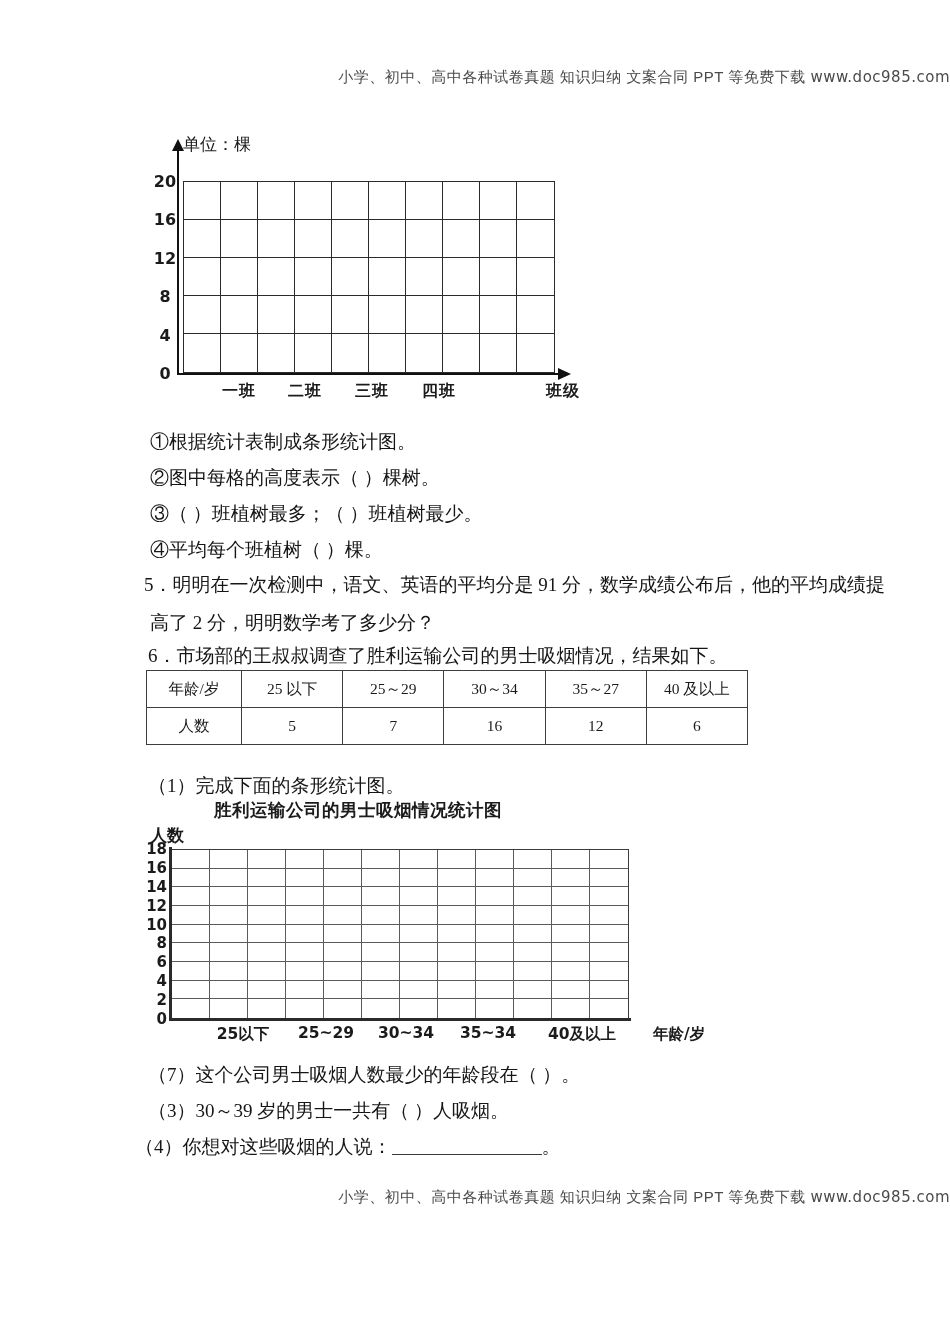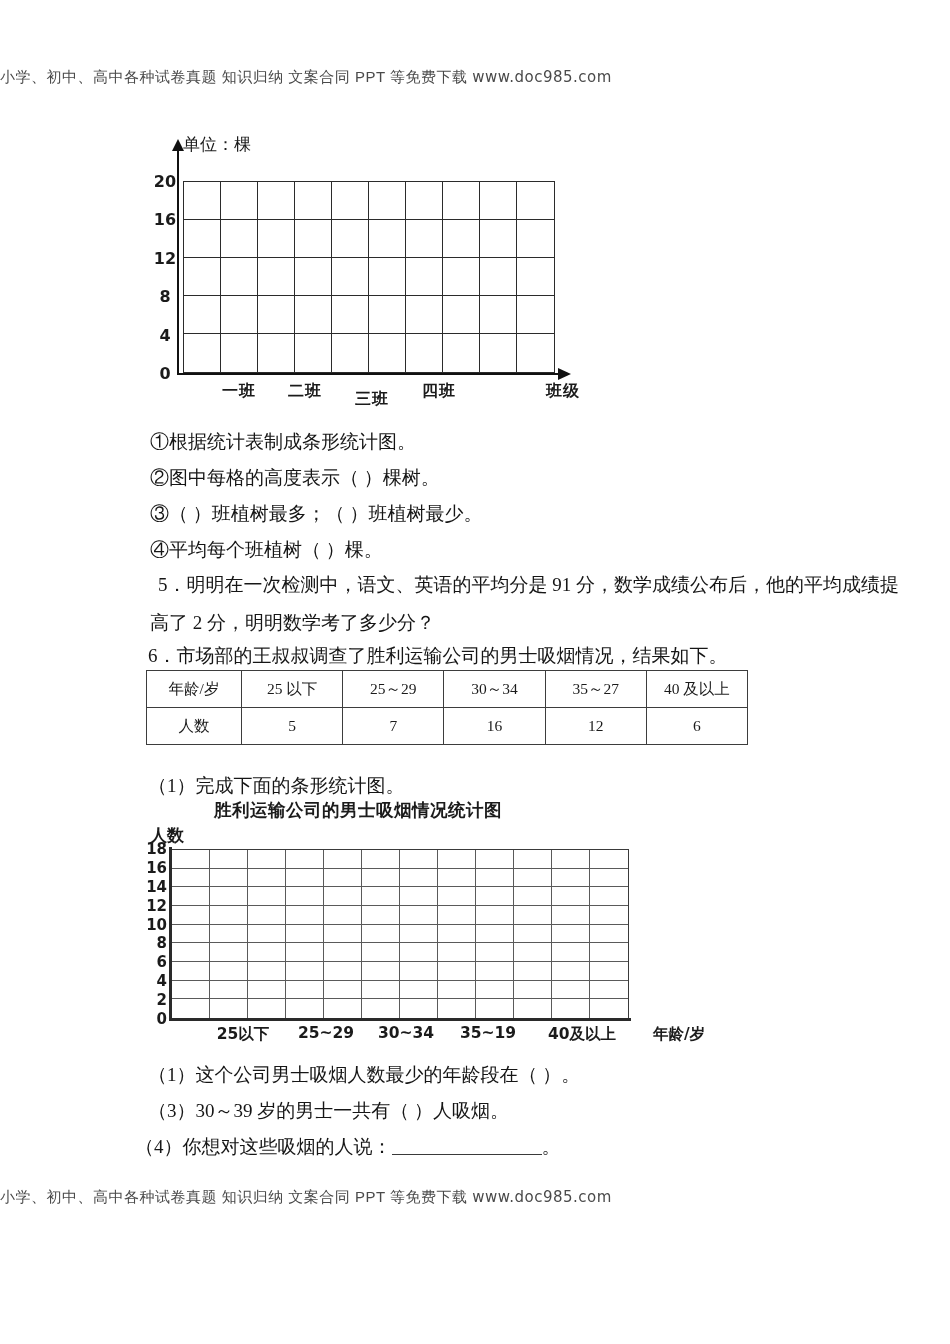--- a/index.html
+++ b/index.html
@@ -14,21 +14,21 @@
     font-family: "Liberation Serif", "DejaVu Serif", serif;
     color: #1b1b1b;
     overflow: hidden;
   }
 
   
   .watermark {
     position: absolute;
     left: 0;
     width: 950px;
-    text-align: left;
+    text-align: right;
     font-family: "Liberation Sans", "DejaVu Sans", sans-serif;
     font-size: 15px;
     color: #4a4a4a;
     letter-spacing: .5px;
     white-space: nowrap;
   }
   .watermark.top { top: 68px; }
   .watermark.bottom { top: 1188px; }
   .watermark .url { font-family: "DejaVu Sans", "Liberation Sans", sans-serif; }
 
@@ -325,32 +325,32 @@
       <div class="ytick" style="top: 0%;">20</div>
       <div class="ytick" style="top: 20%;">16</div>
       <div class="ytick" style="top: 40%;">12</div>
       <div class="ytick" style="top: 60%;">8</div>
       <div class="ytick" style="top: 80%;">4</div>
       <div class="ytick" style="top: 100%;">0</div>
     </div>
   <div id="chart1-xticks">
       <div class="xtick" style="left: 89px;">一班</div>
       <div class="xtick" style="left: 155px;">二班</div>
-      <div class="xtick" style="left: 222px; margin-top: 8px;">三班</div>
+      <div class="xtick" style="left: 222px;">三班</div>
       <div class="xtick" style="left: 289px;">四班</div>
       <div class="xtick" style="left: 413px;">班级</div>
     </div>
 </div>
 
 <div class="qline" style="left:150px; top:432px;">①根据统计表制成条形统计图。</div>
 <div class="qline" style="left:150px; top:468px;">②图中每格的高度表示（      ）棵树。</div>
 <div class="qline" style="left:150px; top:504px;">③（      ）班植树最多；（      ）班植树最少。</div>
 <div class="qline" style="left:150px; top:540px;">④平均每个班植树（      ）棵。</div>
 
-<div class="qline" style="left:158px; top:575px;">5．明明在一次检测中，语文、英语的平均分是 91 分，数学成绩公布后，他的平均成绩提</div>
+<div class="qline" style="left:144px; top:575px;">5．明明在一次检测中，语文、英语的平均分是 91 分，数学成绩公布后，他的平均成绩提</div>
 <div class="qline" style="left:150px; top:613px;">高了 2 分，明明数学考了多少分？</div>
 
 <div class="qline" style="left:148px; top:646px;">6．市场部的王叔叔调查了胜利运输公司的男士吸烟情况，结果如下。</div>
 
 <table id="data-table">
   <tbody>
     <tr>
       <td class="label-col">年龄/岁</td>
       <td>25 以下</td>
       <td>25～29</td>
@@ -495,27 +495,27 @@
       <div class="ytick" style="top: 55.5556%;">8</div>
       <div class="ytick" style="top: 66.6667%;">6</div>
       <div class="ytick" style="top: 77.7778%;">4</div>
       <div class="ytick" style="top: 88.8889%;">2</div>
       <div class="ytick" style="top: 100%;">0</div>
     </div>
   <div id="chart2-xticks">
       <div class="xtick" style="left: 85px;">25以下</div>
       <div class="xtick" style="left: 168px;">25~29</div>
       <div class="xtick" style="left: 248px;">30~34</div>
-      <div class="xtick" style="left: 330px;">35~19</div>
+      <div class="xtick" style="left: 330px;">35~34</div>
       <div class="xtick" style="left: 424px;">40及以上</div>
       <div class="xtick" style="left: 521px;">年龄/岁</div>
     </div>
 </div>
 
-<div class="qline" style="left:148px; top:1065px;">（1）这个公司男士吸烟人数最少的年龄段在（      ）。</div>
+<div class="qline" style="left:148px; top:1065px;">（7）这个公司男士吸烟人数最少的年龄段在（      ）。</div>
 <div class="qline" style="left:148px; top:1101px;">（3）30～39 岁的男士一共有（      ）人吸烟。</div>
 <div class="qline" style="left:135px; top:1137px;">
   <span>（4）你想对这些吸烟的人说：</span><span class="uline"></span><span>。</span>
 </div>
 
 <div class="watermark bottom">
   <span>小学、初中、高中各种试卷真题 知识归纳 文案合同 PPT 等免费下载</span>
   <span class="url">www.doc985.com</span>
 </div>
 

